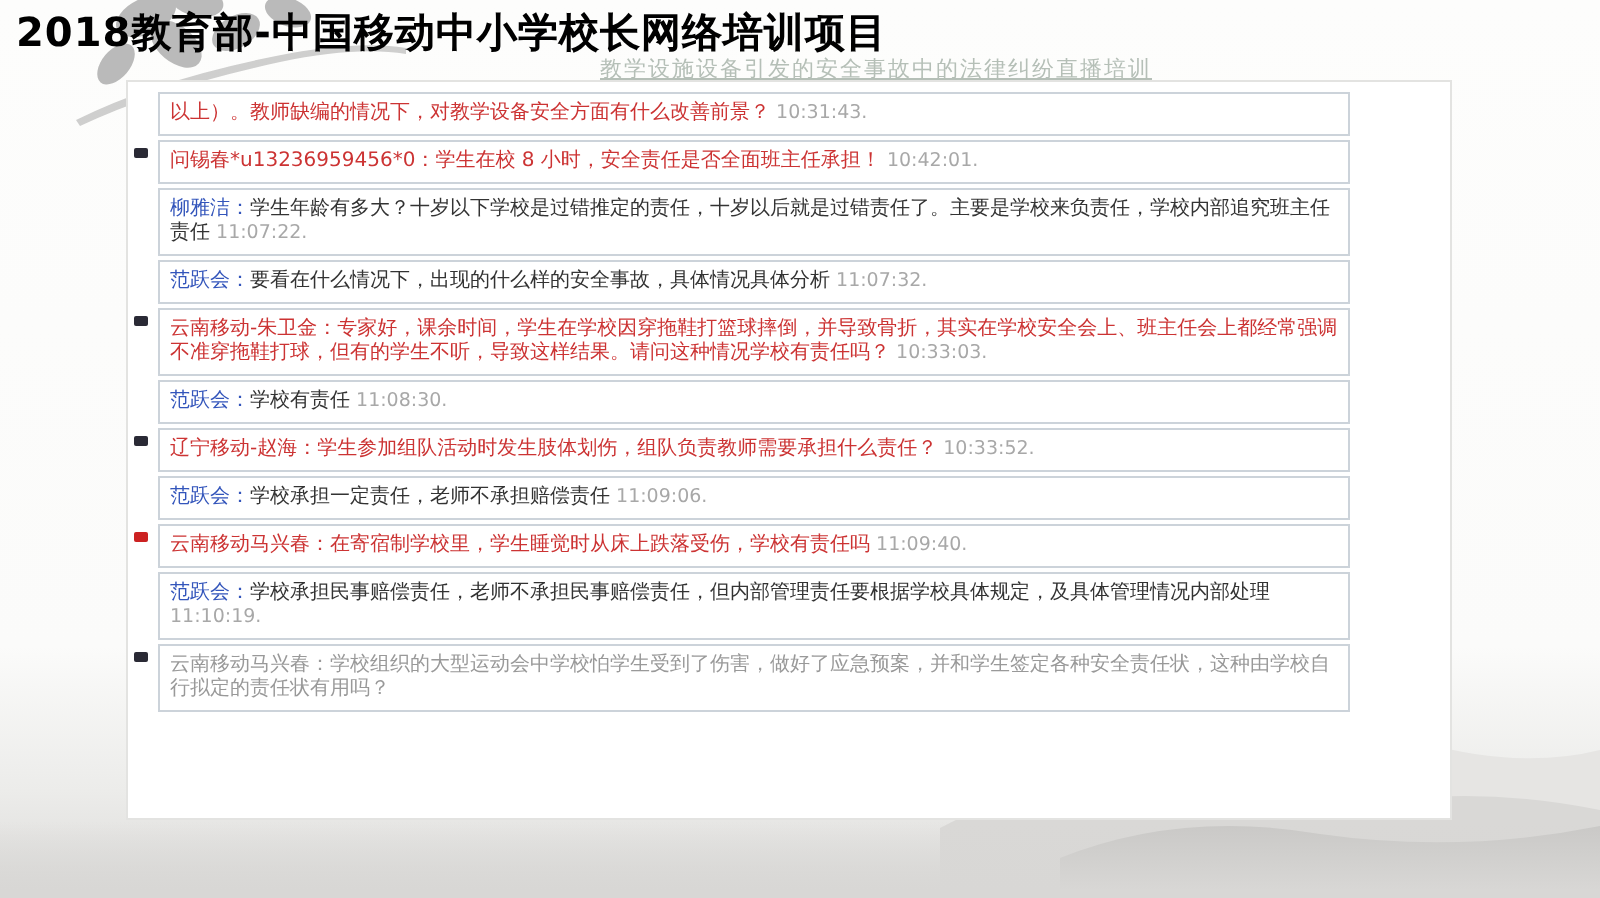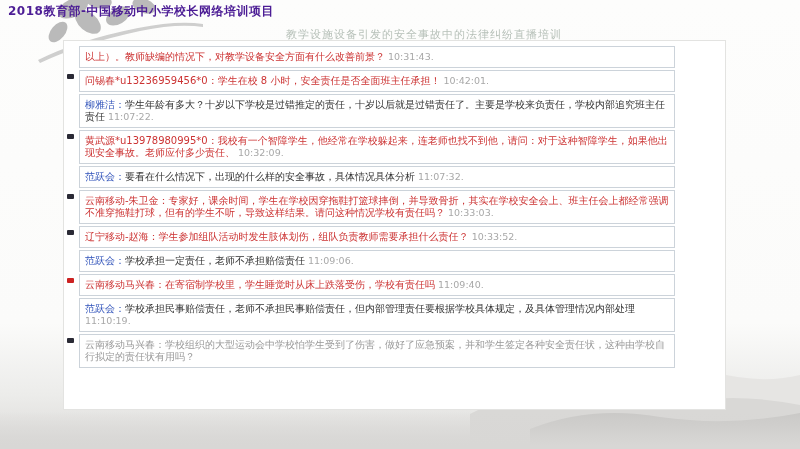--- a/index.html
+++ b/index.html
@@ -10,25 +10,25 @@
     background: linear-gradient(180deg,#fdfdfc 0%, #fbfbfa 72%, #ececea 88%, #dbdad8 100%);
   }
   
   .bg-flower { position:absolute; left:18px; top:-10px; width:190px; height:80px; opacity:.55; z-index:0; }
   .bg-mountain { position:absolute; right:0; bottom:0; width:330px; height:140px; z-index:0; }
   .bg-strip { position:absolute; left:0; bottom:0; width:100%; height:38px;
     background:linear-gradient(180deg, rgba(220,219,217,0) 0%, #d8d7d5 90%); z-index:0; }
 
   .page-title {
     position:absolute; left:8px; top:3px; z-index:2; margin:0;
-    font-size:12px; font-weight:bold; color:#4c1d95; letter-spacing:.5px;
+    font-size:20px; font-weight:bold; color:#000000; letter-spacing:.5px;
   }
   .watermark-text {
-    position:absolute; left:286px; top:27px; z-index:1;
-    font-size:11px; color:#b5bfb7; letter-spacing:1px; white-space:nowrap;
+    position:absolute; left:300px; top:27px; z-index:1;
+    font-size:11px; color:#b5bfb7; letter-spacing:1px; white-space:nowrap;text-decoration:underline;
   }
 
   .chat-panel {
     position:absolute; left:63px; top:40px; width:663px; z-index:2;
     background:#ffffff; border:1px solid #e3e3e1;
     padding:5px 50px 10px 15px; min-height:370px;
   }
   .rows { position:relative; }
   .row { position:relative; margin-bottom:2px; }
   .msg-box {
@@ -76,30 +76,29 @@
       <div class="row question">
         <div class="msg-box"><span class="text">以上）。教师缺编的情况下，对教学设备安全方面有什么改善前景？</span><span class="time"> 10:31:43.</span></div>
       </div>
       <div class="row question">
         <span class="bullet"></span>
         <div class="msg-box"><span class="name">问锡春*u13236959456*0：</span><span class="text">学生在校 8 小时，安全责任是否全面班主任承担！</span><span class="time"> 10:42:01.</span></div>
       </div>
       <div class="row answer">
         <div class="msg-box"><span class="name">柳雅洁：</span><span class="text">学生年龄有多大？十岁以下学校是过错推定的责任，十岁以后就是过错责任了。主要是学校来负责任，学校内部追究班主任责任</span><span class="time"> 11:07:22.</span></div>
       </div>
-      <div class="row question">
-        <span class="bullet"></span>
-        <div class="msg-box"><span class="name">黄武源*u13978980995*0：</span><span class="text">我校有一个智障学生，他经常在学校躲起来，连老师也找不到他，请问：对于这种智障学生，如果他出现安全事故。老师应付多少责任、</span><span class="time"> 10:32:09.</span></div>
-      </div>
       <div class="row answer">
         <div class="msg-box"><span class="name">范跃会：</span><span class="text">要看在什么情况下，出现的什么样的安全事故，具体情况具体分析</span><span class="time"> 11:07:32.</span></div>
       </div>
       <div class="row question">
         <span class="bullet"></span>
         <div class="msg-box"><span class="name">云南移动-朱卫金：</span><span class="text">专家好，课余时间，学生在学校因穿拖鞋打篮球摔倒，并导致骨折，其实在学校安全会上、班主任会上都经常强调不准穿拖鞋打球，但有的学生不听，导致这样结果。请问这种情况学校有责任吗？</span><span class="time"> 10:33:03.</span></div>
+      </div>
+      <div class="row answer">
+        <div class="msg-box"><span class="name">范跃会：</span><span class="text">学校有责任</span><span class="time"> 11:08:30.</span></div>
       </div>
       <div class="row question">
         <span class="bullet"></span>
         <div class="msg-box"><span class="name">辽宁移动-赵海：</span><span class="text">学生参加组队活动时发生肢体划伤，组队负责教师需要承担什么责任？</span><span class="time"> 10:33:52.</span></div>
       </div>
       <div class="row answer">
         <div class="msg-box"><span class="name">范跃会：</span><span class="text">学校承担一定责任，老师不承担赔偿责任</span><span class="time"> 11:09:06.</span></div>
       </div>
       <div class="row question">
         <span class="bullet red"></span>

